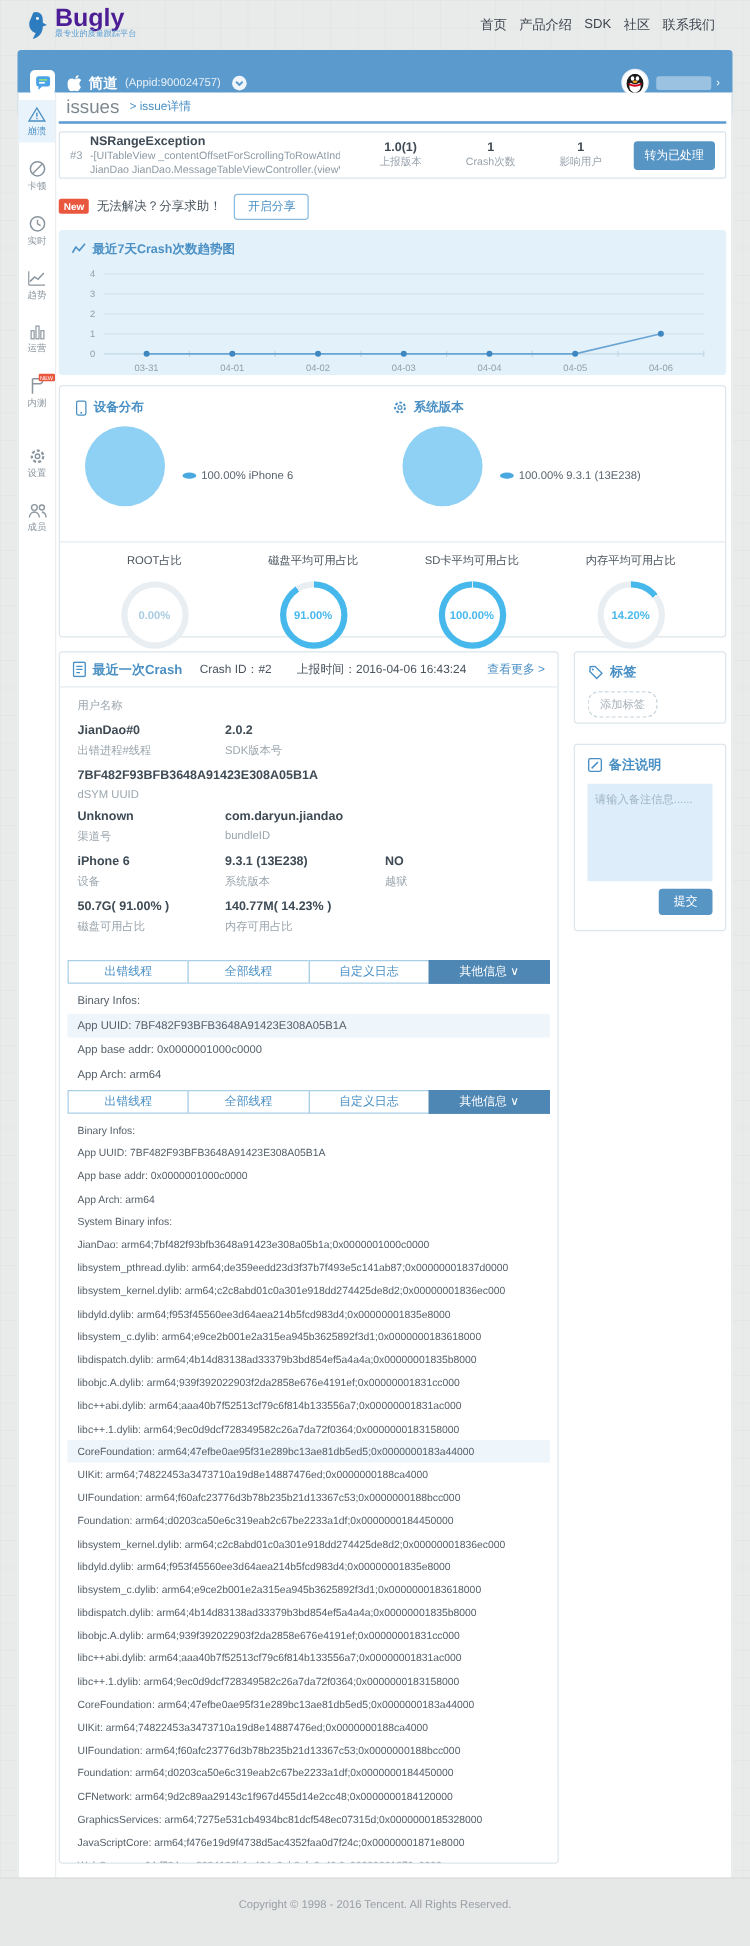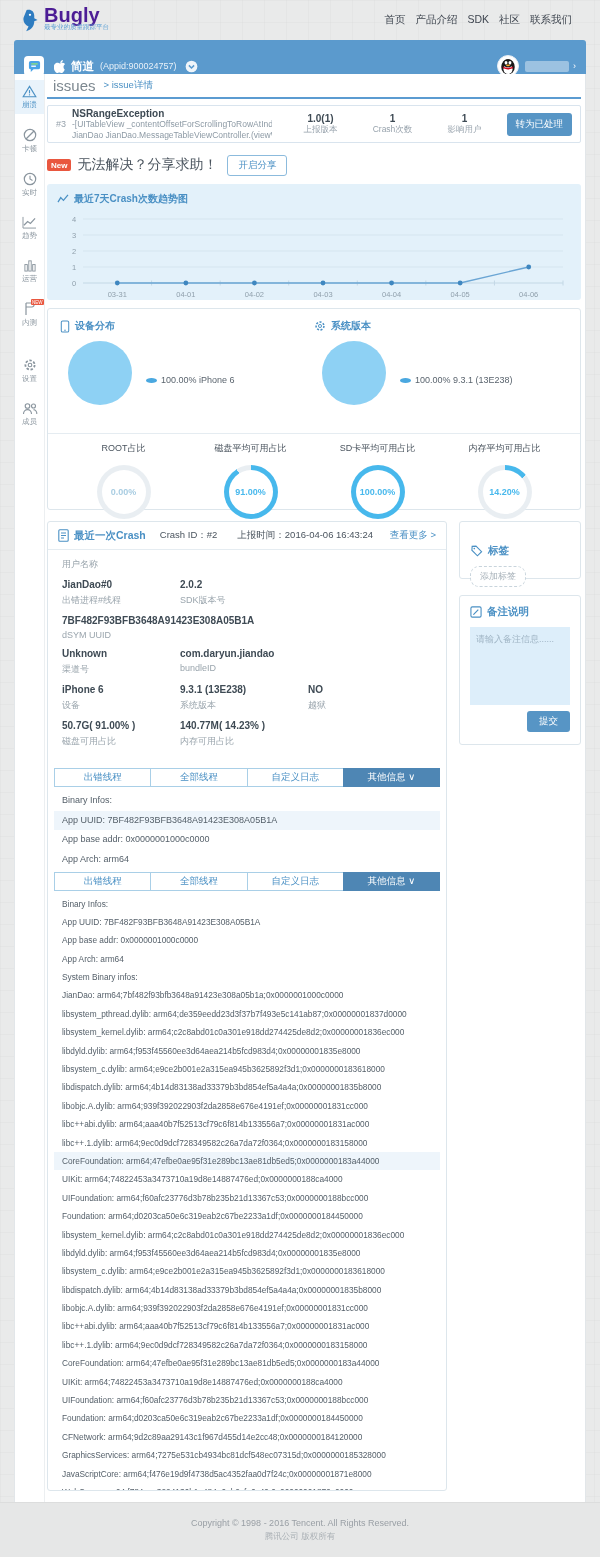--- a/index.html
+++ b/index.html
@@ -62,21 +62,21 @@
   .iline { font-size:8.5px; color:#8d9aa5; line-height:10.5px; white-space:nowrap; overflow:hidden; }
   .istats { display:flex; margin-left:auto; }
   .istat { width:72px; text-align:center; }
   .istat .v { font-size:10px; font-weight:bold; color:#3e4a54; }
   .istat .l { font-size:8.5px; color:#98a3ad; }
   .ibtn { background:#5795c5; color:#fff; font-size:9.5px; border:none; border-radius:3px; padding:5px 9px; margin-left:6px; cursor:pointer; }
 
   
   .sharerow { margin:12px 0 0 2px; height:20px; display:flex; align-items:center; }
   .newbadge { background:#e9573f; color:#fff; font-size:8px; font-weight:bold; border-radius:2px; padding:1.5px 4px; }
-  .sharetxt { font-size:14px; color:#4a545e; margin-left:6px; }
+  .sharetxt { font-size:10px; color:#4a545e; margin-left:6px; }
   .sharebtn { margin-left:10px; background:#fff; border:1px solid #8cbbdd; color:#4a90c4; font-size:9.5px; border-radius:3px; padding:3px 10px; cursor:pointer; }
 
   
   .chartpanel { margin:9px 0 0 2px; height:116px; background:#e3f1fa; border-radius:3px; padding:8px 10px 0; }
   .ptitle { display:flex; align-items:center; gap:5px; font-size:10px; font-weight:bold; color:#4a90c4; }
   .chartwrap { margin-top:3px; }
 
   
   .distpanel { margin:8px 0 0 2px; height:202px; border:1px solid #dde6ec; border-radius:3px; background:#fff; padding:10px 12px 0; }
   .disttop { display:flex; height:108px; }
@@ -122,21 +122,21 @@
   .tab.active { background:#4e86b4; border-color:#4e86b4; color:#fff; }
 
   .bblock { margin:4px 6px 0; position:relative; z-index:1; }
   .brow { height:19.5px; line-height:19.5px; font-size:9px; color:#55606a; padding:0 8px; white-space:nowrap; overflow:hidden; }
   .brow.hl { background:#eef5fb; }
   .bblock2 .brow { height:18.4px; line-height:18.4px; font-size:8.3px; }
   .tabrow.overlap { margin-top:-17px; }
 
   .rightcol { flex:1; }
   .sidepanel { border:1px solid #dde6ec; border-radius:3px; background:#fff; }
-  .tagspanel { height:58px; padding:22px 10px; }
+  .tagspanel { height:58px; padding:9px 10px; }
   .sptitle { display:flex; align-items:center; gap:5px; font-size:10.5px; font-weight:bold; color:#4a90c4; }
   .addtag { margin-top:8px; display:inline-block; border:1px dashed #c8d4dc; border-radius:9px; color:#a8b2ba; font-size:9px; padding:3px 9px; background:#fff; cursor:pointer; }
   .notespanel { margin-top:16px; height:150px; padding:9px 10px; position:relative; }
   .notesarea { margin-top:8px; width:100%; height:78px; background:#ddeefa; border:none; resize:none; font-size:9px; color:#5a646e; padding:6px; font-family:"Liberation Sans",sans-serif; }
   .notesarea::placeholder { color:#9fb4c4; }
   .submitbtn { position:absolute; right:10px; bottom:12px; background:#5795c5; color:#fff; border:none; border-radius:3px; font-size:9.5px; padding:4px 12px; cursor:pointer; }
 
   
   .footer { position:absolute; left:0; top:1502px; width:600px; height:55px; background:#e6e7e7; border-top:1px solid #dcdddd; text-align:center; padding-top:15px; }
   .f1 { font-size:9px; color:#999fa5; }
@@ -618,16 +618,15 @@
             <button class="submitbtn">提交</button>
           </div>
         </div>
       </div>
 
     </div>
   </div>
 
   <div class="footer">
     <div class="f1">Copyright © 1998 - 2016 Tencent. All Rights Reserved.</div>
-    <div class="f2">腾讯公司 版权所有</div>
   </div>
 
 </div>
 
 </body></html>

